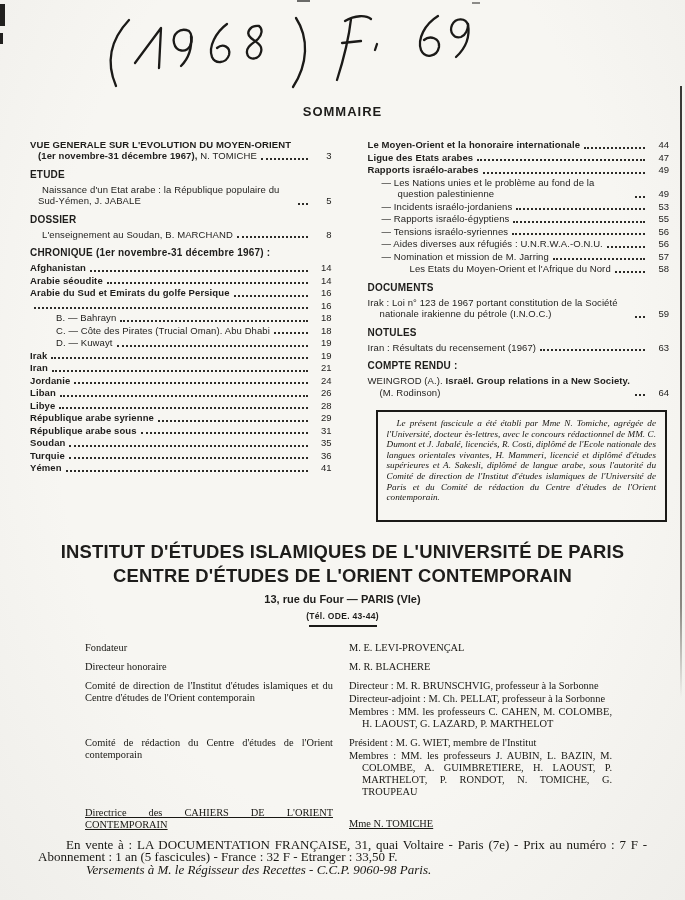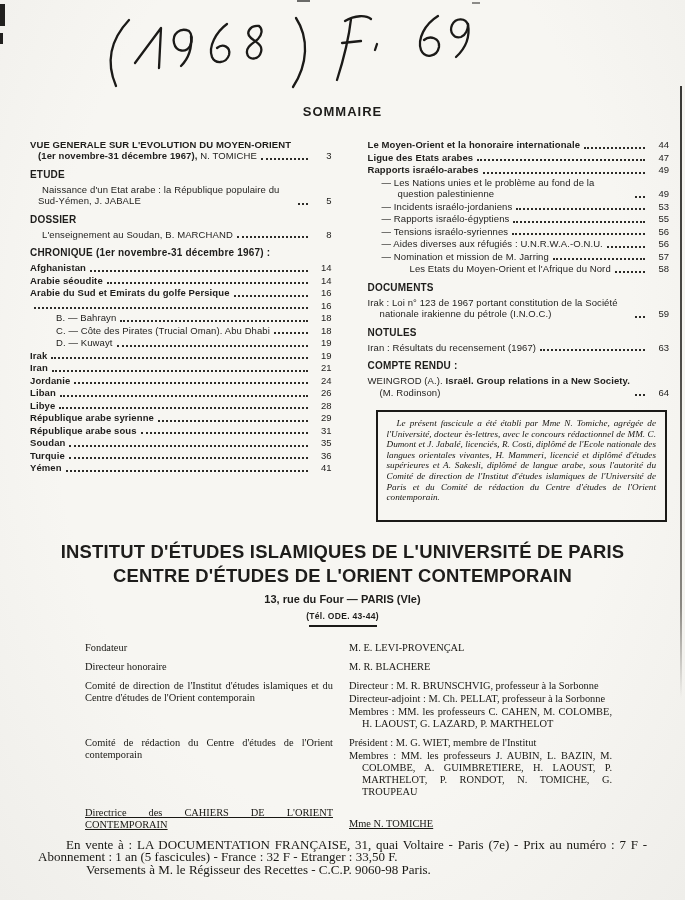--- a/index.html
+++ b/index.html
@@ -58,21 +58,21 @@
   .staff-row.align-end { align-items:flex-end; }
   .staff-row:last-child { margin-top:8px; margin-bottom:8px;text-decoration:underline; }
   .staff-left { flex:none; width:248px; padding-right:16px; text-align:justify; }
   .staff-right { flex:1; min-width:0; }
   .staff-line { padding-left:13px; text-indent:-13px; margin-bottom:1px; text-align:justify; }
 
   
   .footer { margin:8px 38px 0; font-family:"Liberation Serif", serif;
     font-size:13px; line-height:12.5px; color:#181713; }
   .footer-line1 { text-align:justify; text-indent:28px; }
-  .footer-line2 { margin-top:2px; padding-left:48px; }
+  .footer-line2 { margin-top:2px; padding-left:48px;font-style:italic; }
 </style>
 </head>
 <body>
 
 <div class="page">
 
   <div class="edge-line"></div>
   <div class="smudge s1"></div>
   <div class="smudge s2"></div>
   <div class="smudge s3"></div>

